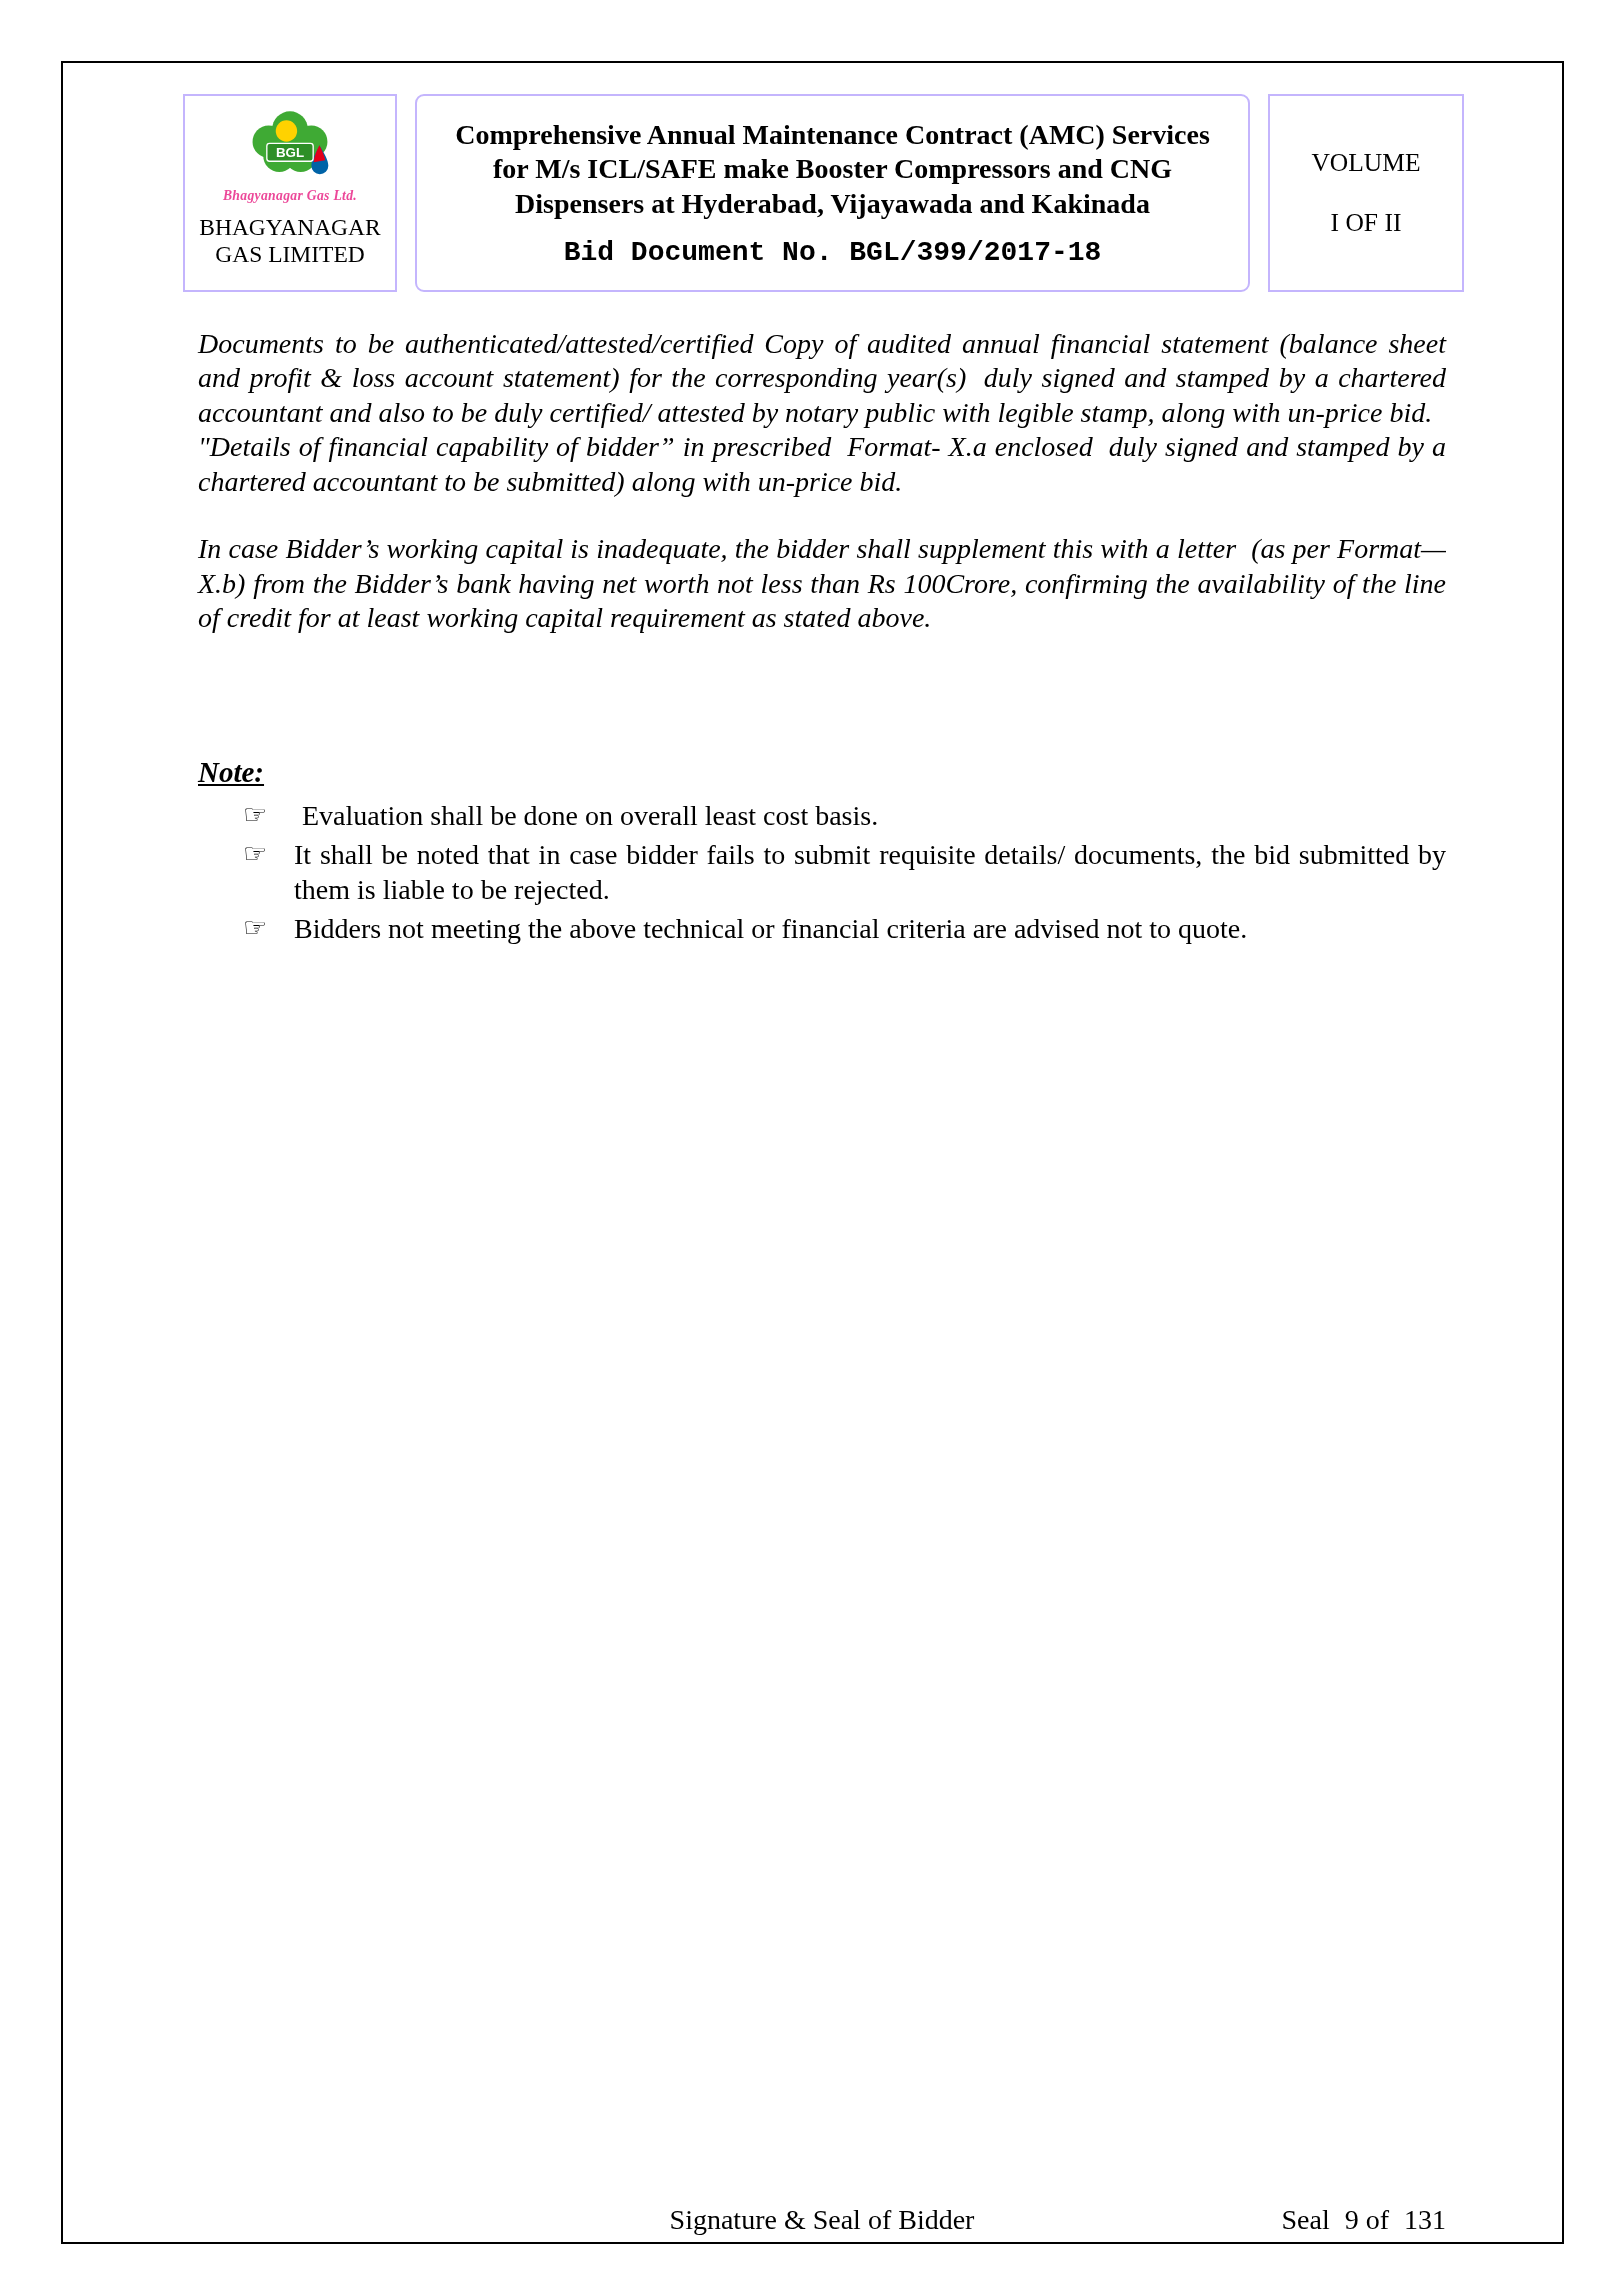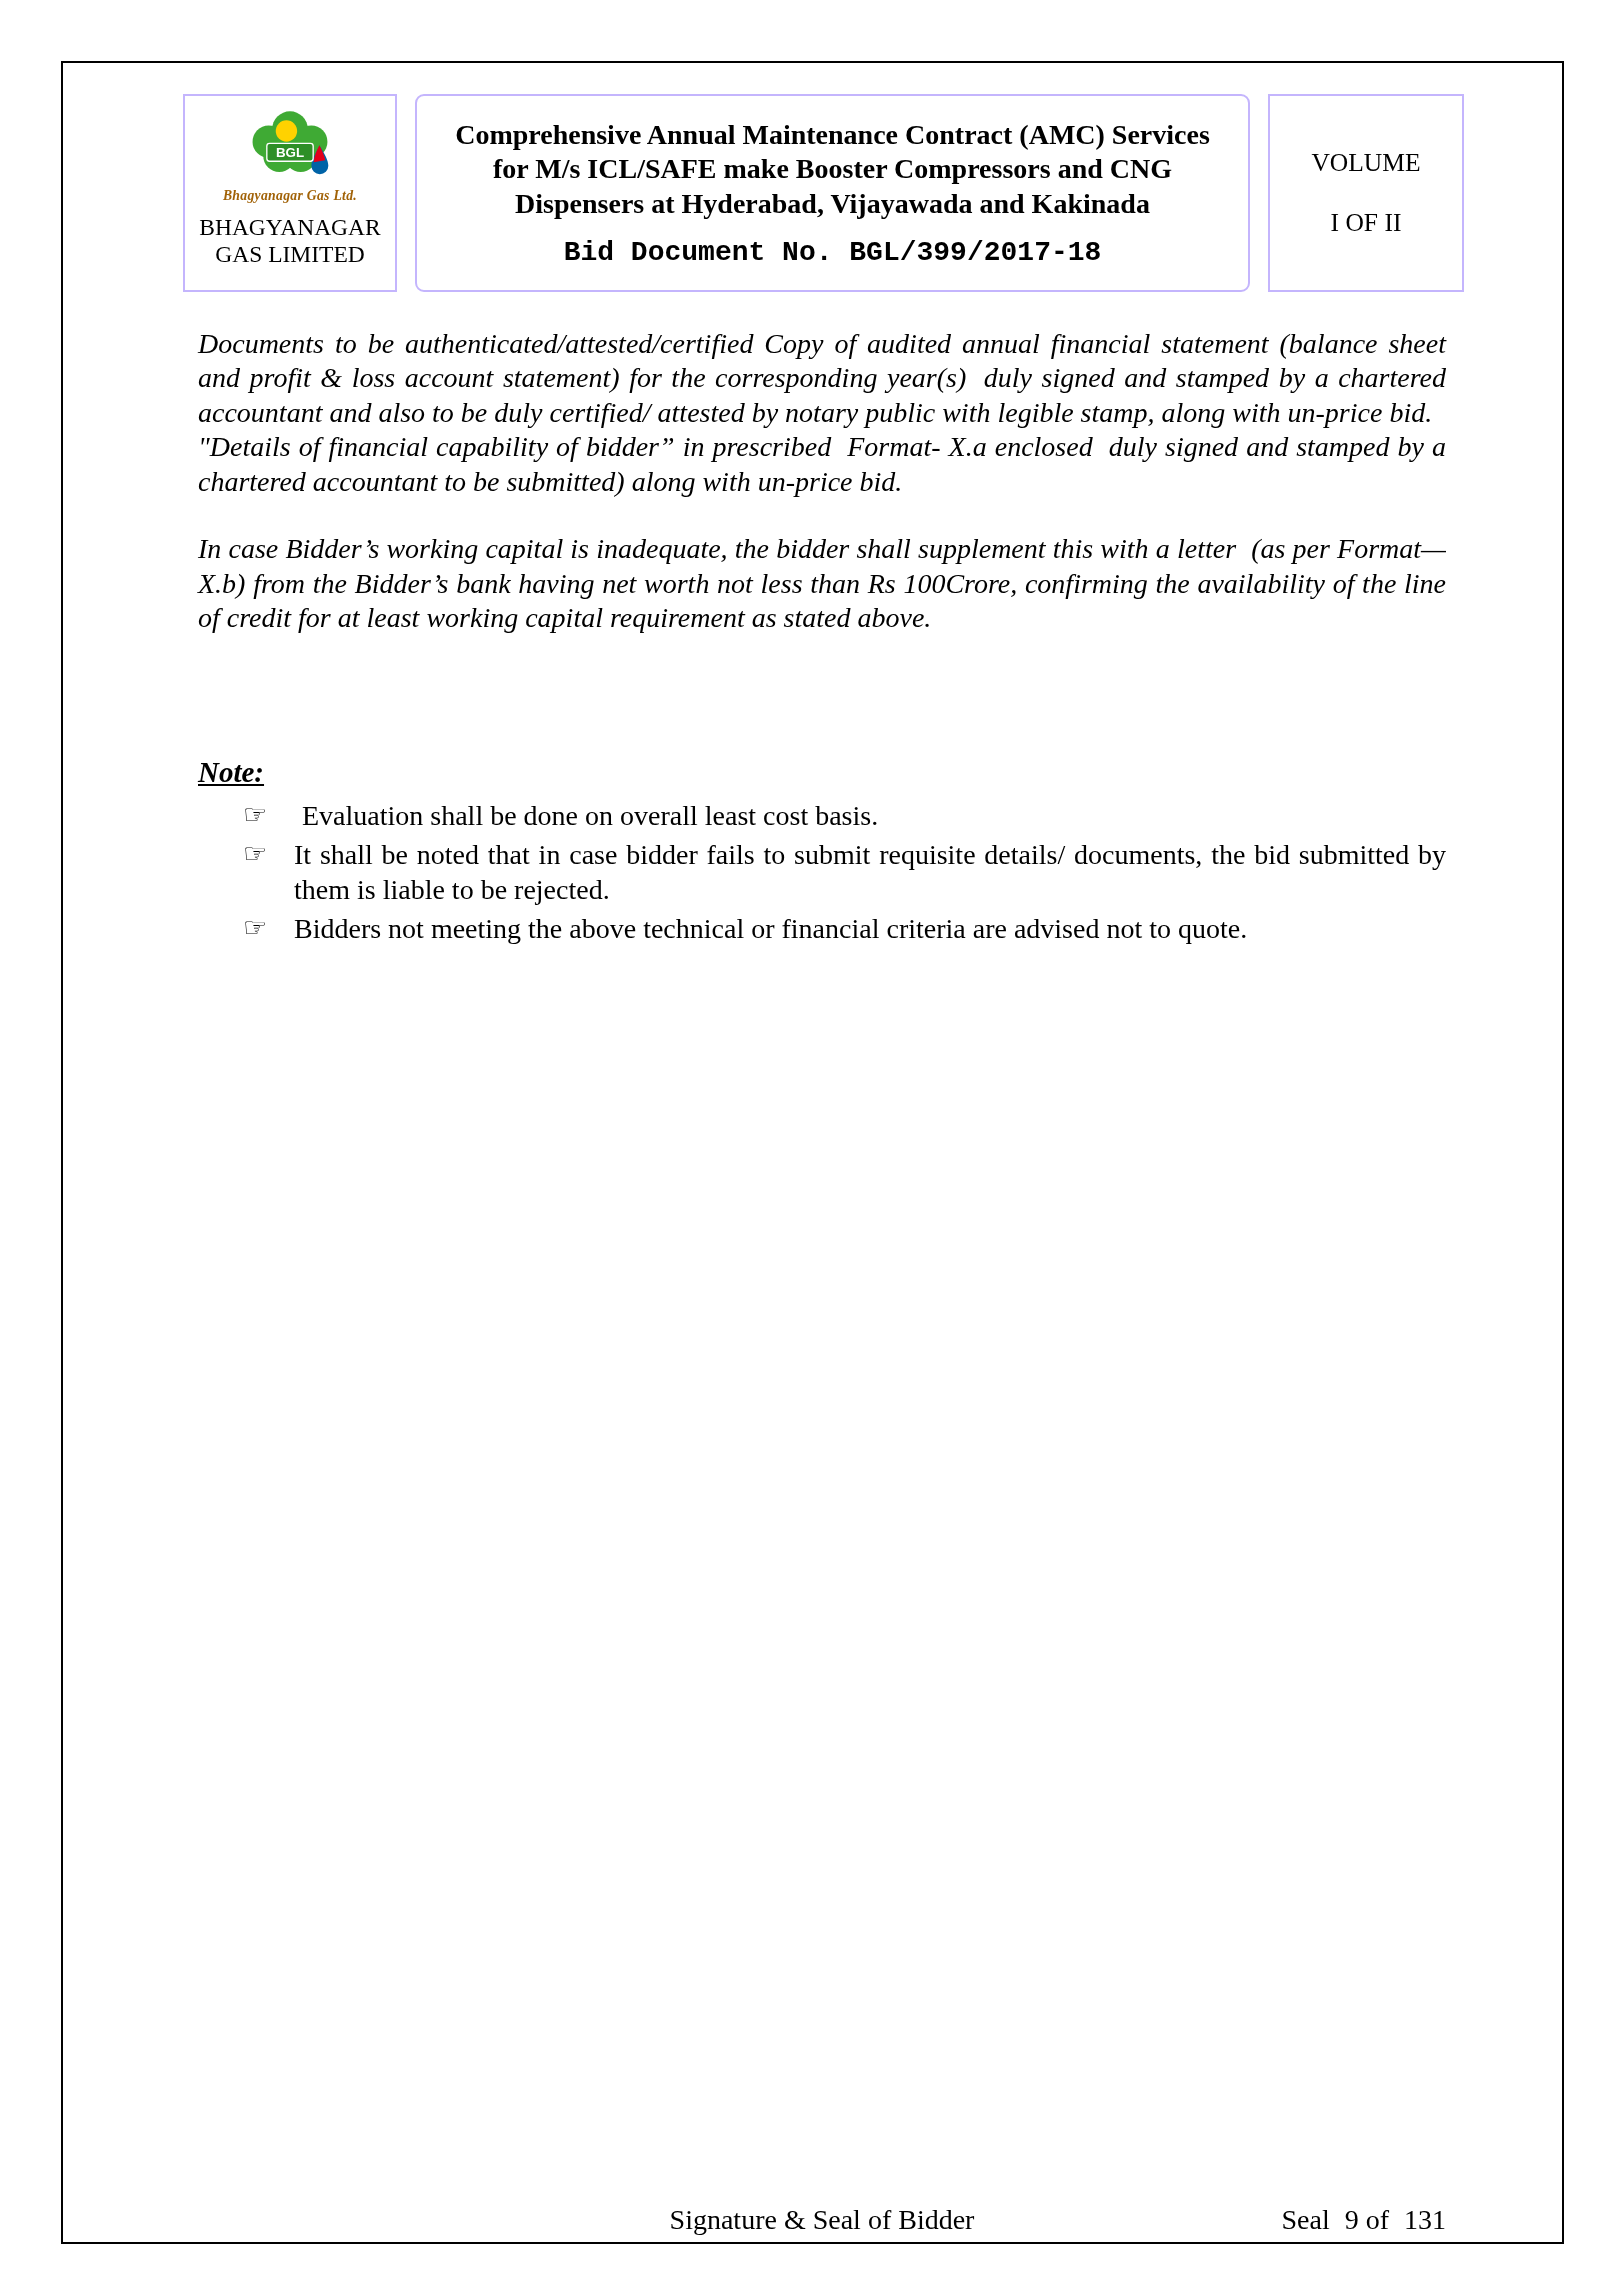--- a/index.html
+++ b/index.html
@@ -25,21 +25,21 @@
     align-items: stretch;
   }
   .cell { border: 2px solid #c4b5fd; box-sizing: border-box; }
   .logo-cell {
     width: 214px; height: 198px;
     display: flex; flex-direction: column; align-items: center;
     padding-top: 9.8px;
   }
   .logo-graphic { width: 108px; height: 82px; display: block; }
   .brand-line {
-    font-size: 13.7px; color: #a16207; font-style: italic; font-weight: bold;
+    font-size: 13.7px; color: #ec4899; font-style: italic; font-weight: bold;
     margin-top: 0px; letter-spacing: 0.3px;
   }
   .org-name { margin-top: 9.8px; font-size: 23.5px; line-height: 1.15; text-align: center; }
   .title-cell {
     flex: 1; height: 198px;
     display: flex; flex-direction: column; justify-content: center;
     padding: 5.9px 17.6px; text-align: center; border-radius: 9px;
   }
   .doc-title { font-weight: bold; font-size: 28px; line-height: 1.22; }
   .bid-doc { font-weight: bold; font-size: 28px; margin-top: 16px; font-family: Liberation Mono, monospace; }

